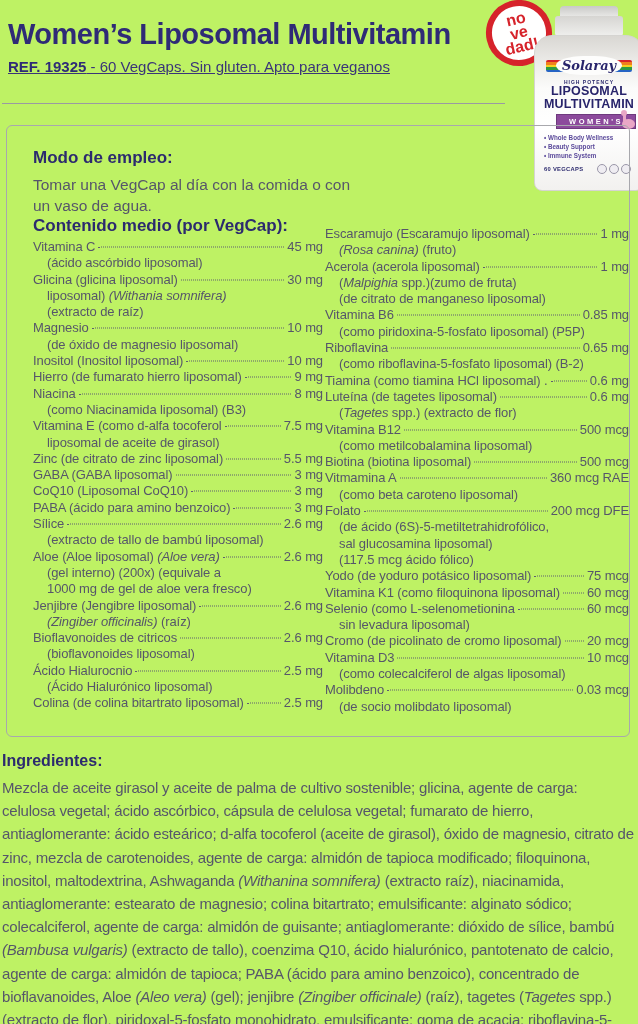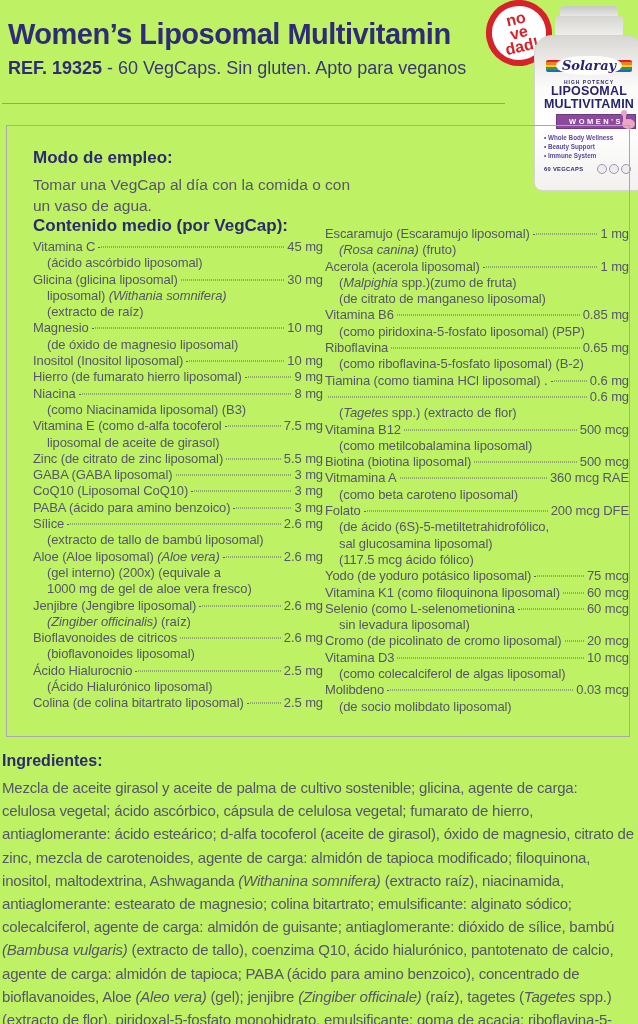--- a/index.html
+++ b/index.html
@@ -3,21 +3,21 @@
 <meta charset="utf-8">
 <style>
   html,body{margin:0;padding:0;background:#ffffff;}
   .page{position:relative;width:638px;height:1024px;background:#bef264;overflow:hidden;
         font-family:"Liberation Sans",sans-serif;color:#56566a;}
   i{font-style:italic;}
 
   
   .hdr{position:absolute;left:8px;top:18px;width:470px;}
   .title{margin:0;font-size:29px;line-height:32px;font-weight:bold;letter-spacing:-0.5px;color:#2f2b76;}
-  .refline{margin:8px 0 0 0;font-size:18px;color:#3a3578;}
+  .refline{margin:8px 0 0 0;font-size:15px;color:#3a3578;text-decoration:underline;}
   .refline b{font-weight:800;color:#2f2b76;}
   .toprule{position:absolute;left:2px;top:103px;width:503px;height:0;border:none;border-top:1.5px solid #9a9aa2;margin:0;}
 
   
   .badge{position:absolute;left:486px;top:0px;width:66px;height:66px;border-radius:50%;
          background:#fff;border:6px solid #d6232b;box-sizing:border-box;
          display:flex;flex-direction:column;align-items:center;justify-content:center;
          transform:rotate(-13deg);color:#d6232b;font-weight:800;font-size:16px;line-height:14px;}
   .badge span{display:block;}
 
@@ -44,21 +44,21 @@
   .count{font-size:5.8px;font-weight:bold;color:#2c2a6e;letter-spacing:0.3px;}
   .certs{display:flex;gap:2px;margin-left:14px;}
   .cert{width:8px;height:8px;border-radius:50%;border:1px solid #9a97a8;background:#efedf2;}
   .flamingo{position:absolute;right:6px;top:74px;width:16px;height:22px;}
   .fl-body{position:absolute;left:1px;top:9px;width:13px;height:10px;border-radius:50%;background:#e9a7c6;}
   .fl-head{position:absolute;left:0px;top:0px;width:6px;height:6px;border-radius:50%;background:#e9a7c6;}
   .fl-neck{position:absolute;left:2px;top:3px;width:3px;height:9px;border-radius:2px;background:#e9a7c6;}
 
   
   .infobox{position:absolute;left:6px;top:125px;width:624px;height:612px;box-sizing:border-box;
-           border:1.5px solid #a8a8ad;border-radius:0;}
+           border:1.5px solid #a8a8ad;border-radius:6px;}
   .h2{position:absolute;margin:0;font-size:17px;font-weight:bold;color:#2c2a6e;}
   .usage-h{left:26px;top:22px;}
   .usage-t{position:absolute;left:26px;top:48px;width:330px;margin:0;font-size:15.5px;line-height:21px;color:#56566a;}
   .contents-h{left:26px;top:90px;}
 
   .ncol{position:absolute;font-size:13px;line-height:16.3px;letter-spacing:-0.1px;color:#56566a;}
   .ncol-left{left:26px;top:113px;width:290px;}
   .ncol-right{left:318px;top:100px;width:304px;}
   .nrow{display:flex;align-items:baseline;}
   .nname{white-space:nowrap;}
@@ -299,20 +299,21 @@
         </div>
         <div class="nitem">
           <div class="nrow">
             <span class="nname">Tiamina (como tiamina HCl liposomal) .</span>
             <span class="leader"></span>
             <span class="namt">0.6 mg</span>
           </div>
         </div>
         <div class="nitem">
           <div class="nrow">
+            <span class="nname">Luteína (de tagetes liposomal)</span>
             <span class="leader"></span>
             <span class="namt">0.6 mg</span>
           </div>
           <div class="nsub">(<i>Tagetes</i> spp.) (extracto de flor)</div>
         </div>
         <div class="nitem">
           <div class="nrow">
             <span class="nname">Vitamina B12</span>
             <span class="leader"></span>
             <span class="namt">500 mcg</span>

